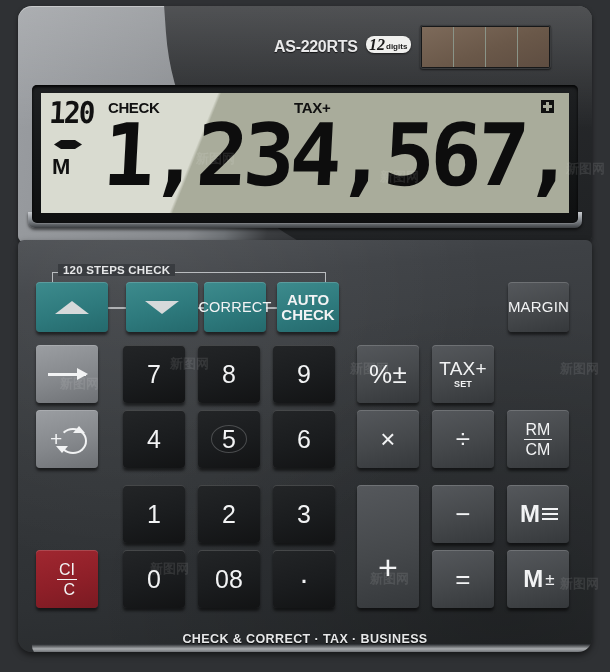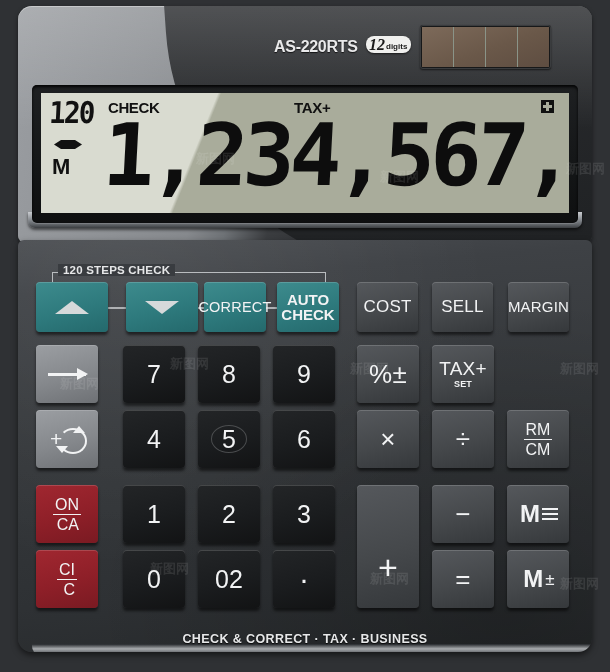--- a/index.html
+++ b/index.html
@@ -301,26 +301,20 @@
     <span class="arrow-dn"></span>
   </div>
   <div class="key k-teal" style="left:204px;top:282px;width:62px;height:50px;">
     <span class="k-lbl" style="font-size:14.5px;">CORRECT</span>
   </div>
   <div class="key k-teal" style="left:277px;top:282px;width:62px;height:50px;">
     <span class="k-two">AUTO</span>
     <span class="k-two">CHECK</span>
   </div>
 
-  <div class="key k-gray" style="left:357px;top:282px;width:61px;height:50px;">
-    <span class="k-lbl">COST</span>
-  </div>
-  <div class="key k-gray" style="left:432px;top:282px;width:61px;height:50px;">
-    <span class="k-lbl">SELL</span>
-  </div>
   <div class="key k-gray" style="left:508px;top:282px;width:61px;height:50px;">
     <span class="k-lbl" style="font-size:15px;">MARGIN</span>
   </div>
 
   <div class="key k-lite" style="left:36px;top:345px;width:62px;height:58px;">
     <span class="arrow-rt"></span>
   </div>
   <div class="key k-dark" style="left:123px;top:345px;width:62px;height:58px;">
     <span class="k-lbl num">7</span>
   </div>
@@ -362,26 +356,20 @@
   <div class="key k-gray" style="left:432px;top:410px;width:62px;height:58px;">
     <span class="k-lbl big">÷</span>
   </div>
   <div class="key k-gray" style="left:507px;top:410px;width:62px;height:58px;">
     <span class="k-stack">
       <span class="k-frac-top">RM</span>
       <span class="k-frac-bot">CM</span>
     </span>
   </div>
 
-  <div class="key k-red" style="left:36px;top:485px;width:62px;height:58px;">
-    <span class="k-stack">
-      <span class="k-frac-top">ON</span>
-      <span class="k-frac-bot">CA</span>
-    </span>
-  </div>
   <div class="key k-dark" style="left:123px;top:485px;width:62px;height:58px;">
     <span class="k-lbl num">1</span>
   </div>
   <div class="key k-dark" style="left:198px;top:485px;width:62px;height:58px;">
     <span class="k-lbl num">2</span>
   </div>
   <div class="key k-dark" style="left:273px;top:485px;width:62px;height:58px;">
     <span class="k-lbl num">3</span>
   </div>
 
@@ -407,21 +395,21 @@
   <div class="key k-red" style="left:36px;top:550px;width:62px;height:58px;">
     <span class="k-stack">
       <span class="k-frac-top">CI</span>
       <span class="k-frac-bot">C</span>
     </span>
   </div>
   <div class="key k-dark" style="left:123px;top:550px;width:62px;height:58px;">
     <span class="k-lbl num">0</span>
   </div>
   <div class="key k-dark" style="left:198px;top:550px;width:62px;height:58px;">
-    <span class="k-lbl num">02</span>
+    <span class="k-lbl num">08</span>
   </div>
   <div class="key k-dark" style="left:273px;top:550px;width:62px;height:58px;">
     <span class="k-lbl" style="font-size:30px;line-height:14px;">·</span>
   </div>
   <div class="key k-gray" style="left:432px;top:550px;width:62px;height:58px;">
     <span class="k-lbl big">=</span>
   </div>
   <div class="key k-gray" style="left:507px;top:550px;width:62px;height:58px;">
     <span class="mpm">
       <span class="m" style="font-size:0;">M±</span>

